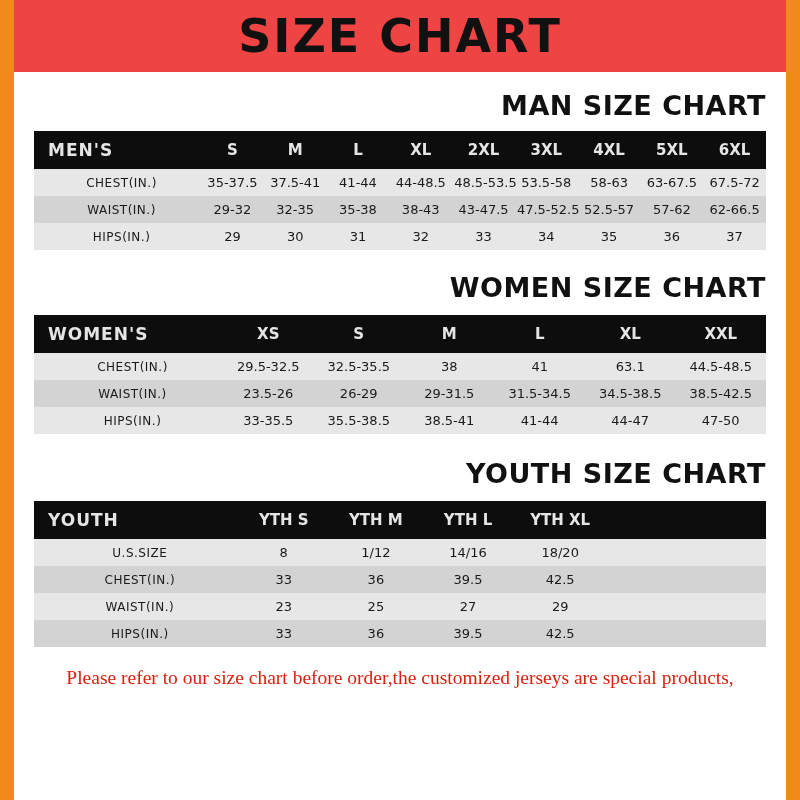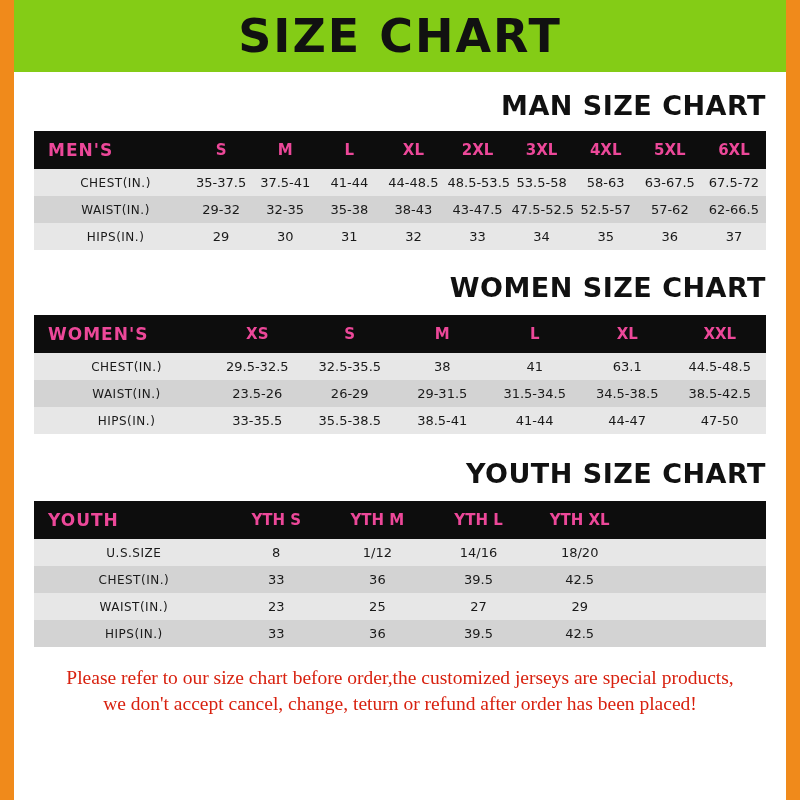--- a/index.html
+++ b/index.html
@@ -17,21 +17,21 @@
     position: relative;
     width: 800px;
     height: 800px;
     box-sizing: border-box;
     border-left: 14px solid #f08a1b;
     border-right: 14px solid #f08a1b;
     background: #ffffff;
   }
   .header-band {
     height: 72px;
-    background: #84cc16;
+    background: #ef4444;
     display: flex;
     align-items: center;
     justify-content: center;
   }
   .header-title {
     font-family: "DejaVu Sans", sans-serif;
     font-weight: bold;
     font-size: 46px;
     letter-spacing: 2px;
     color: #111111;
@@ -62,24 +62,24 @@
   table.size-table td {
     text-align: center;
     font-family: "DejaVu Sans", sans-serif;
     font-size: 13px;
     color: #1a1a1a;
     padding: 6px 2px;
     white-space: nowrap;
   }
   table.size-table thead th {
     background: #0d0d0d;
-    color: #ec4899;
+    color: #e5e5e5;
     font-weight: bold;
     font-size: 15px;
-    padding: 9px 2px;
+    padding: 9px 14px;
   }
   table.size-table thead th.corner {
     text-align: left;
     padding-left: 14px;
     letter-spacing: 1px;
     font-size: 17px;
   }
   table.size-table tbody td.rowhead {
     font-weight: normal;
     letter-spacing: 0.5px;
@@ -260,17 +260,16 @@
             <td>39.5</td>
             <td>42.5</td>
             <td></td>
           </tr>
         </tbody>
       </table>
     </div>
 
     <div class="footer-note">
       <span class="line">Please refer to our size chart before order,the customized jerseys are special products,</span>
-      <span class="line">we don't accept cancel, change, teturn or refund after order has been placed!</span>
     </div>
 
   </div>
 </div>
 
 </body></html>

